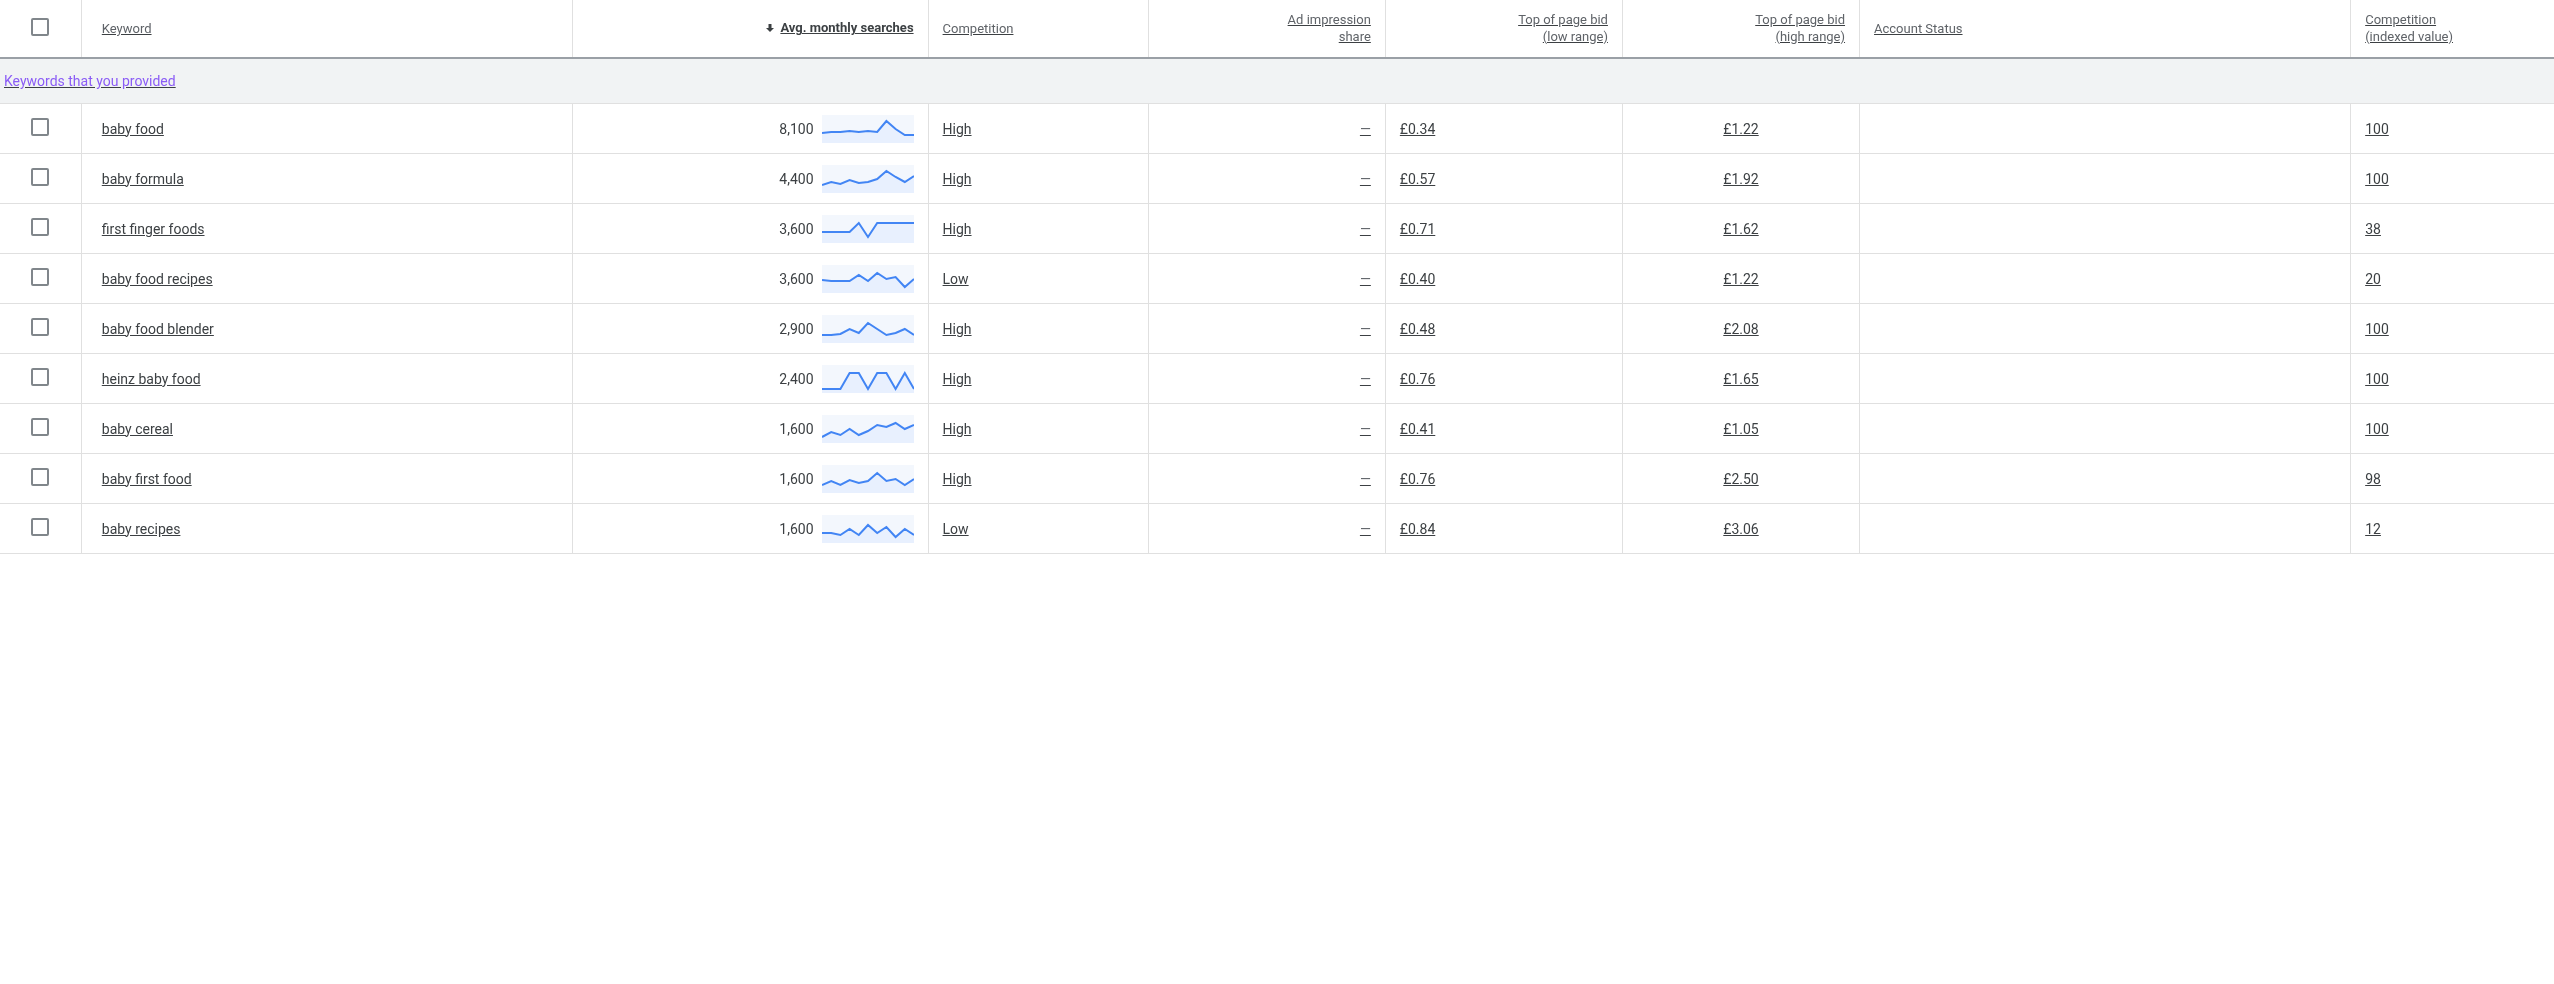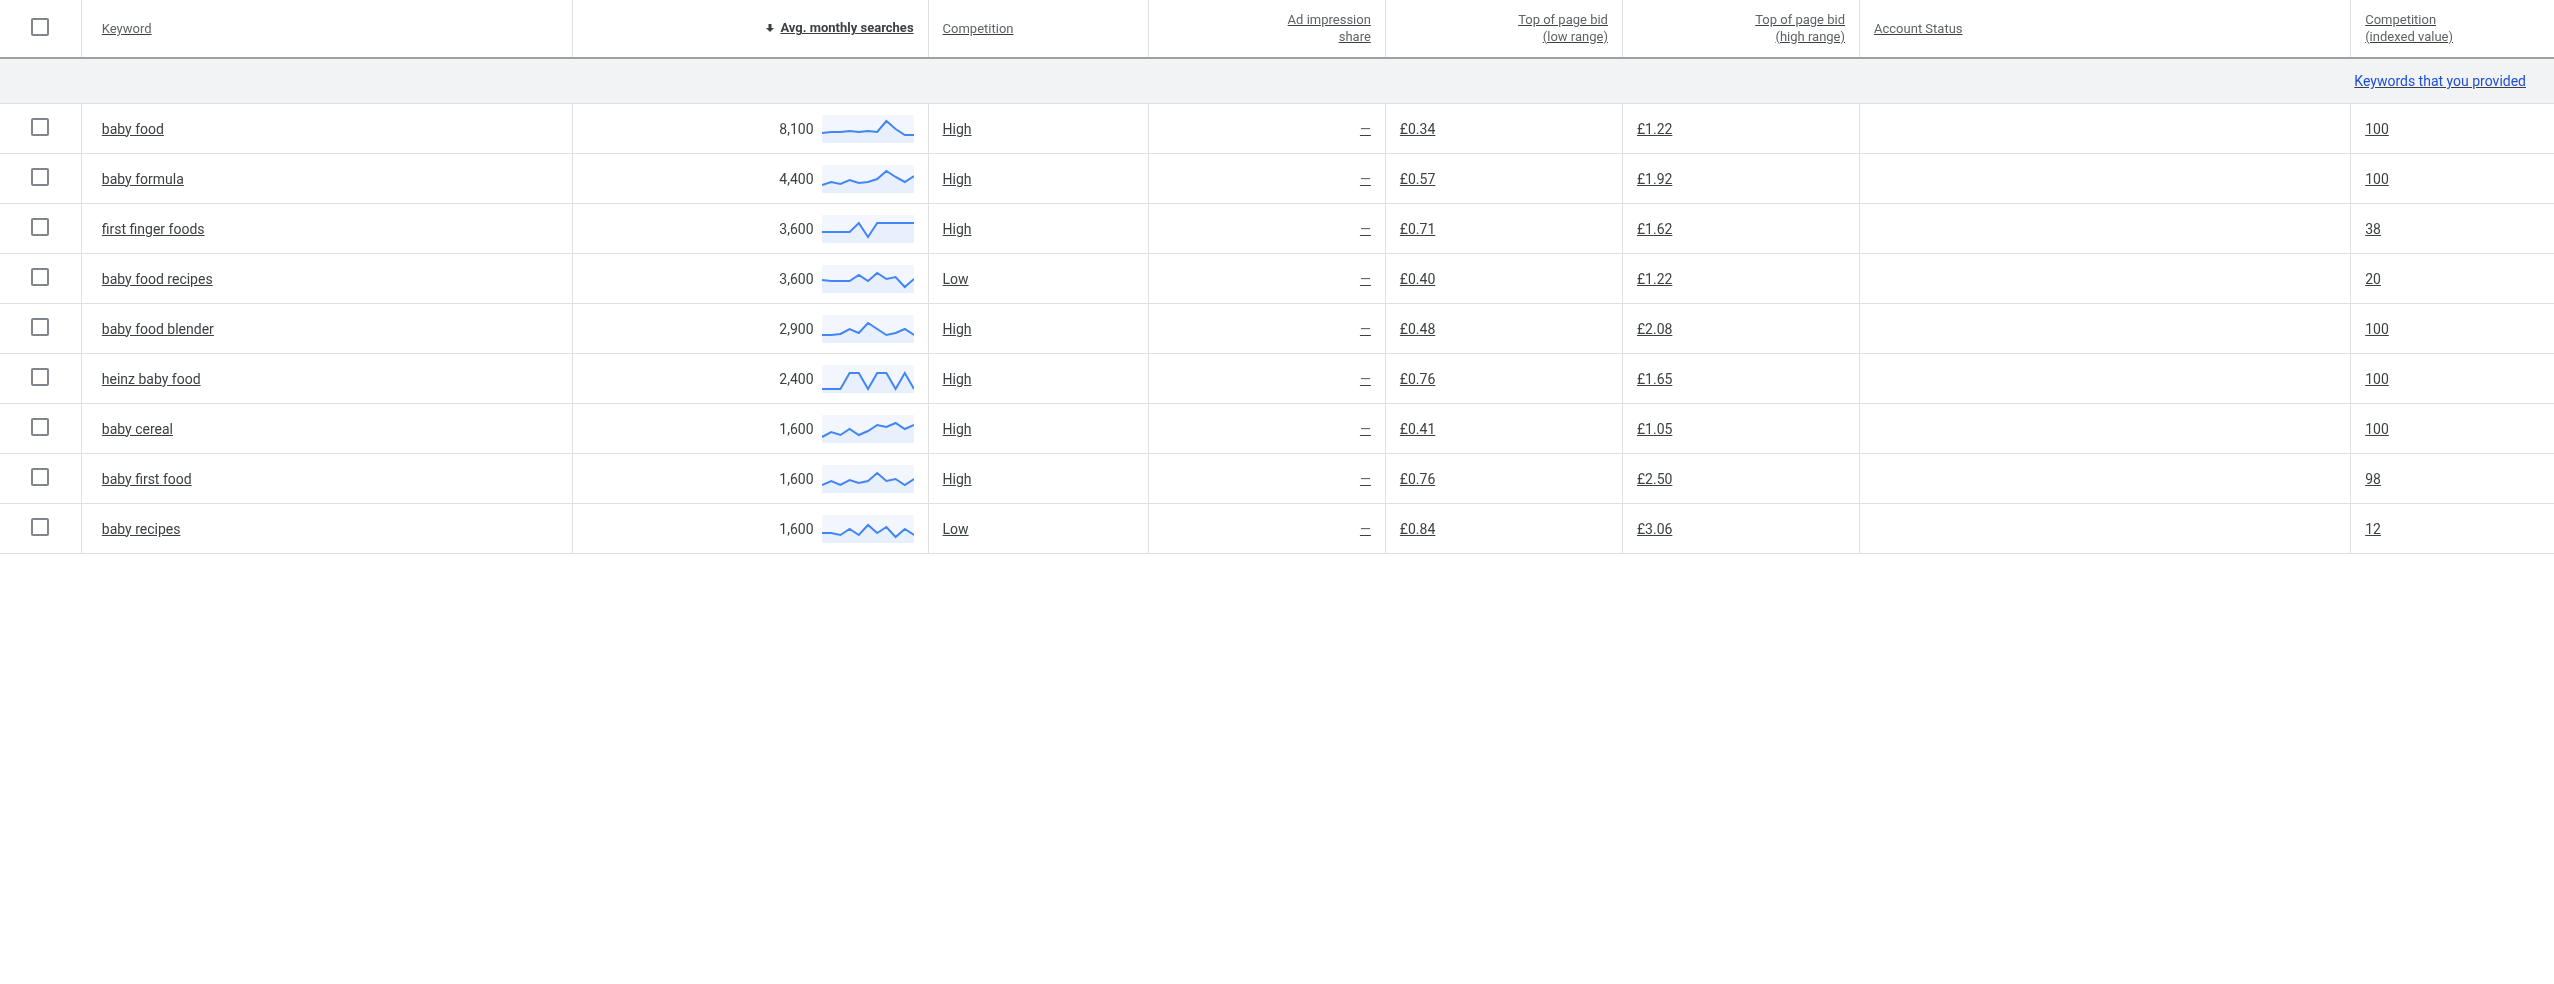--- a/index.html
+++ b/index.html
@@ -15,41 +15,40 @@
     border-bottom: 2px solid #9aa0a6;
     padding: 10px 14px;
     color: #5f6368;
     font-size: 13px;
     vertical-align: middle;
     height: 58px;
   }
   .header-row .sort-col { font-weight: 700; color: #3c4043; }
   .section-row td {
     background: #f1f3f4;
-    color: #1d4ed8;
+    color: #8b5cf6;
     font-size: 14px;
-    padding: 14px 28px;
+    padding: 14px 4px;
     border-bottom: 1px solid #e0e0e0;
-    text-align: right;
   }
   .data-row td {
     border-bottom: 1px solid #e0e0e0;
     padding: 0 14px;
     height: 50px;
     vertical-align: middle;
     font-size: 14px;
     color: #3c4043;
   }
   .col-check   { width: 48px; text-align: center; border-right: 1px solid #e0e0e0; }
   .col-keyword { width: 290px; border-right: 1px solid #e0e0e0; padding-left: 20px !important; }
   .col-search  { width: 210px; text-align: right; border-right: 1px solid #e0e0e0; white-space: nowrap; }
   .col-comp    { width: 130px; border-right: 1px solid #e0e0e0; }
   .col-impr    { width: 140px; text-align: right; border-right: 1px solid #e0e0e0; }
   .col-low     { width: 140px; text-align: left; border-right: 1px solid #e0e0e0; }
-  .col-high    { width: 140px; text-align: left; border-right: 1px solid #e0e0e0; }
+  .col-high    { width: 140px; text-align: center; border-right: 1px solid #e0e0e0; }
   .col-status  { width: 290px; border-right: 1px solid #e0e0e0; }
   .col-index   { width: 120px; }
   .header-row .col-keyword,
   .header-row .col-comp,
   .header-row .col-status,
   .header-row .col-index { text-align: left; }
   .header-row .col-search,
   .header-row .col-impr,
   .header-row .col-low,
   .header-row .col-high { text-align: right; }

